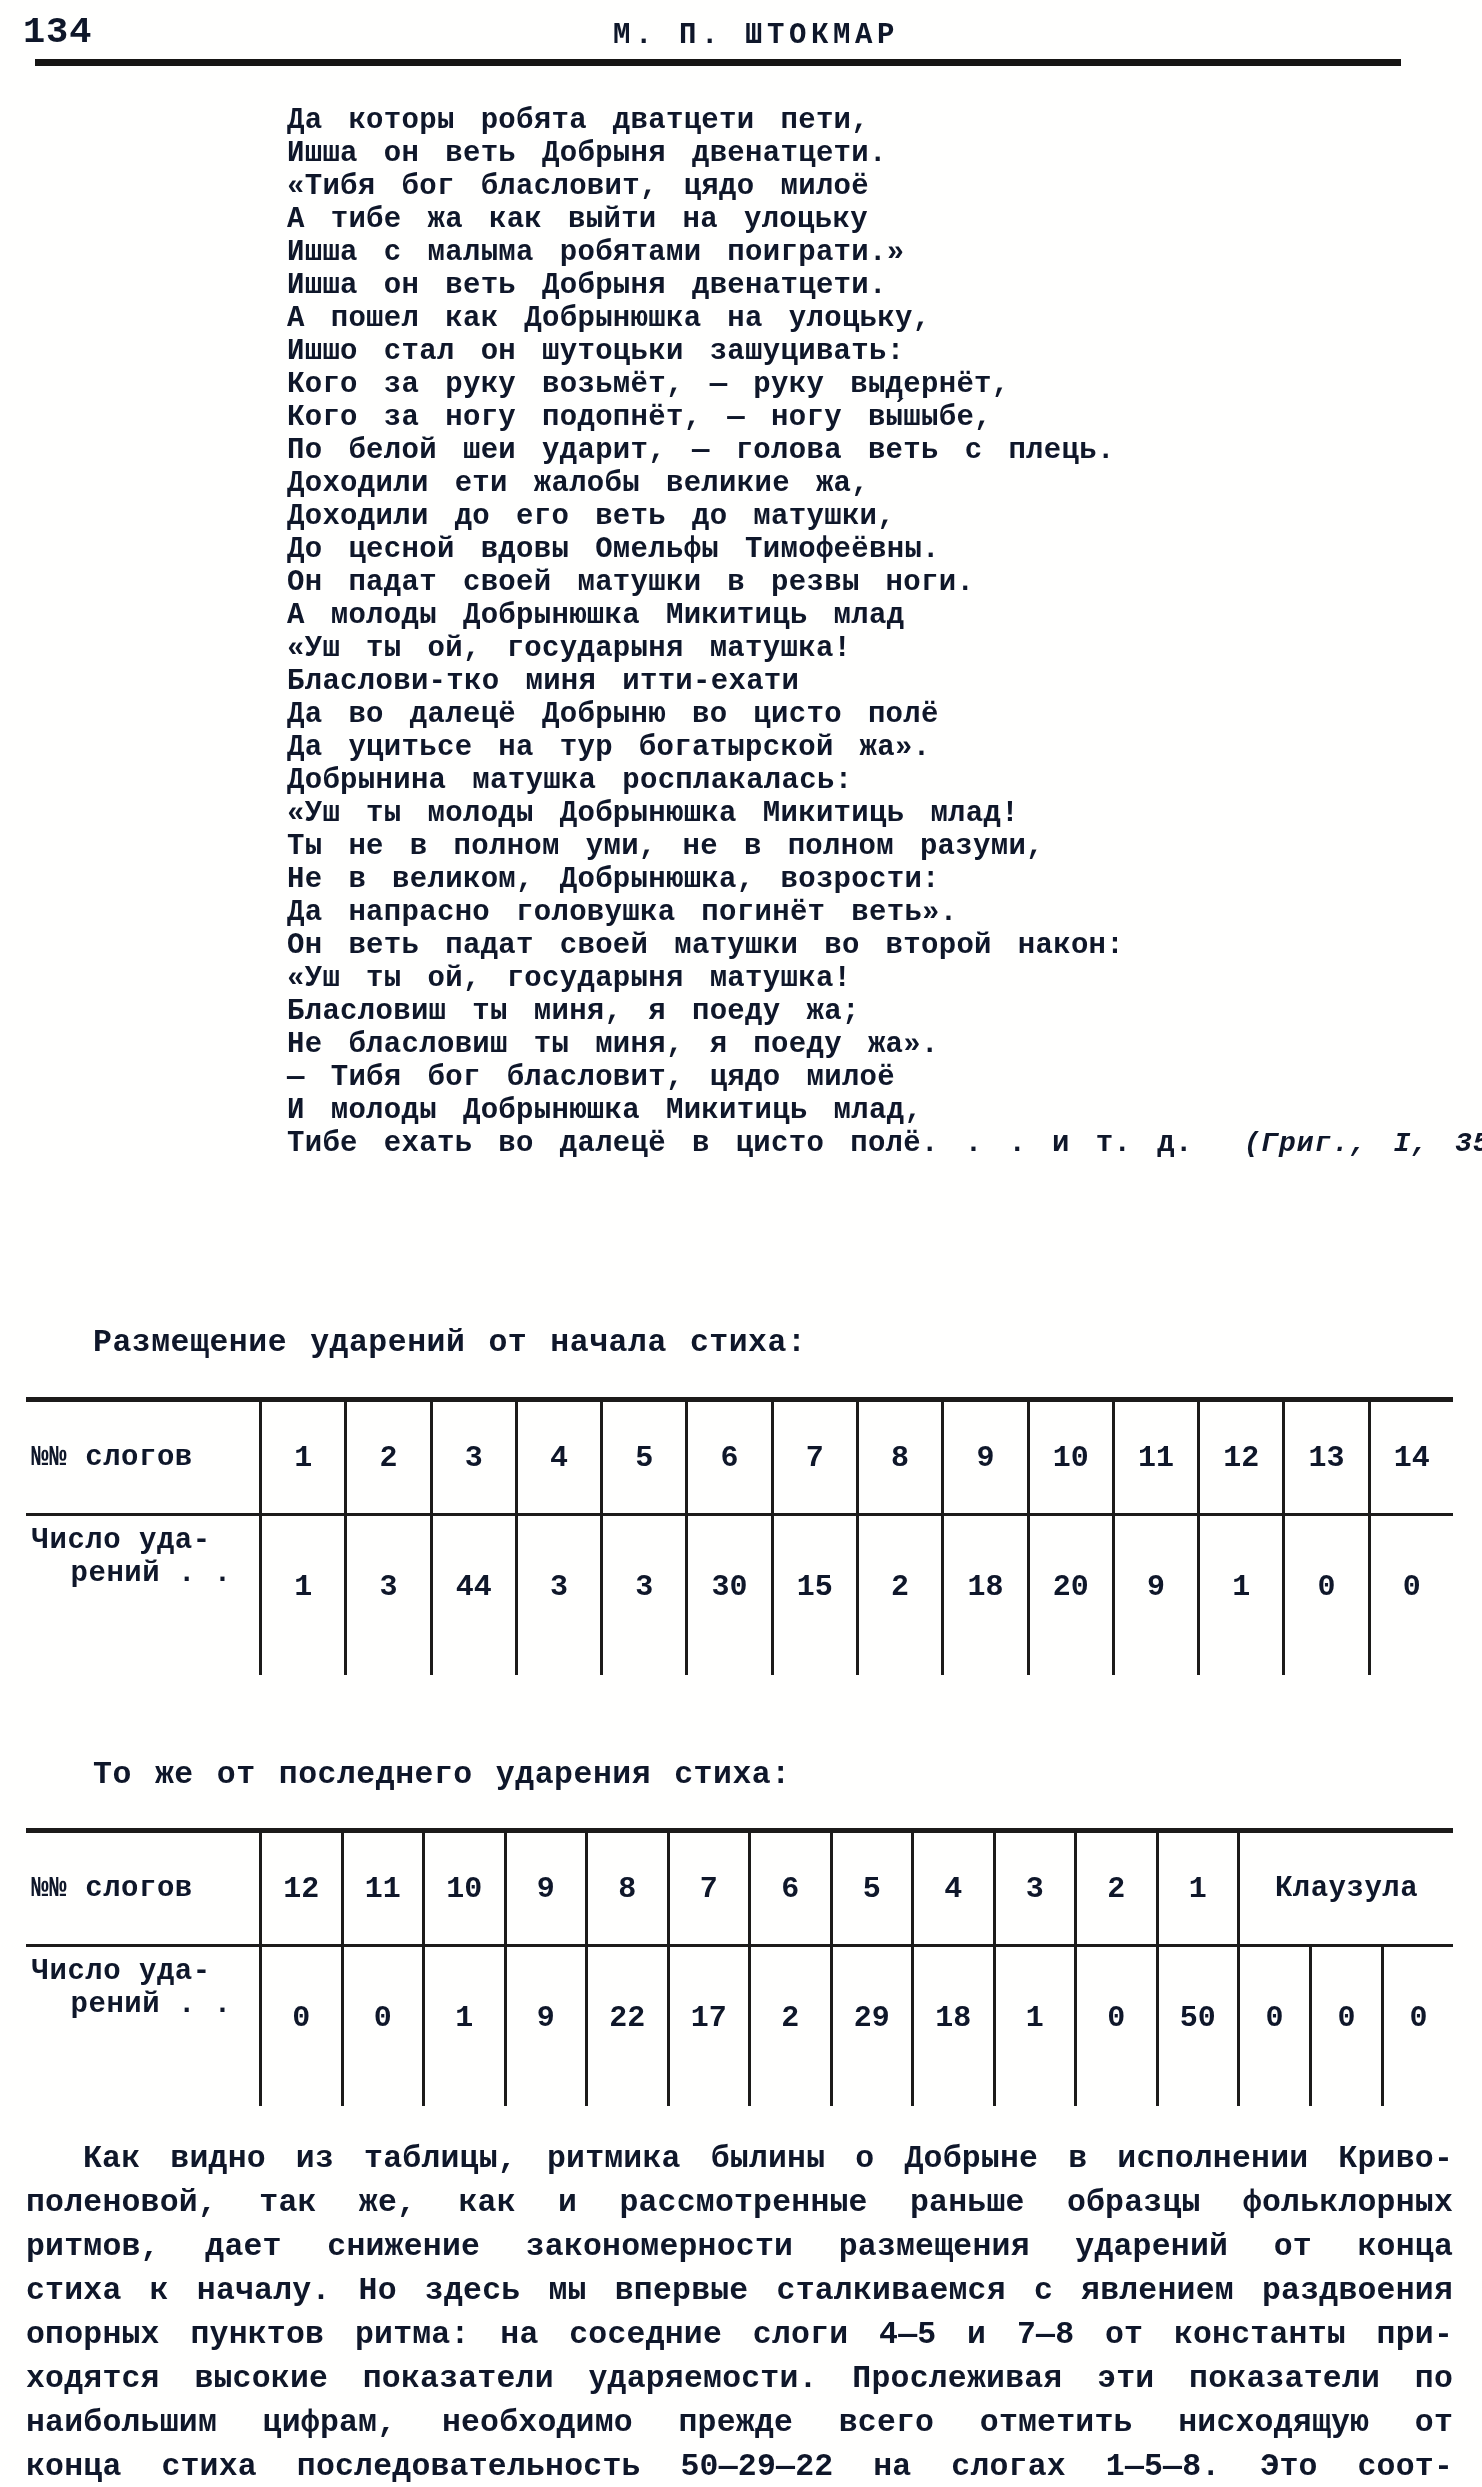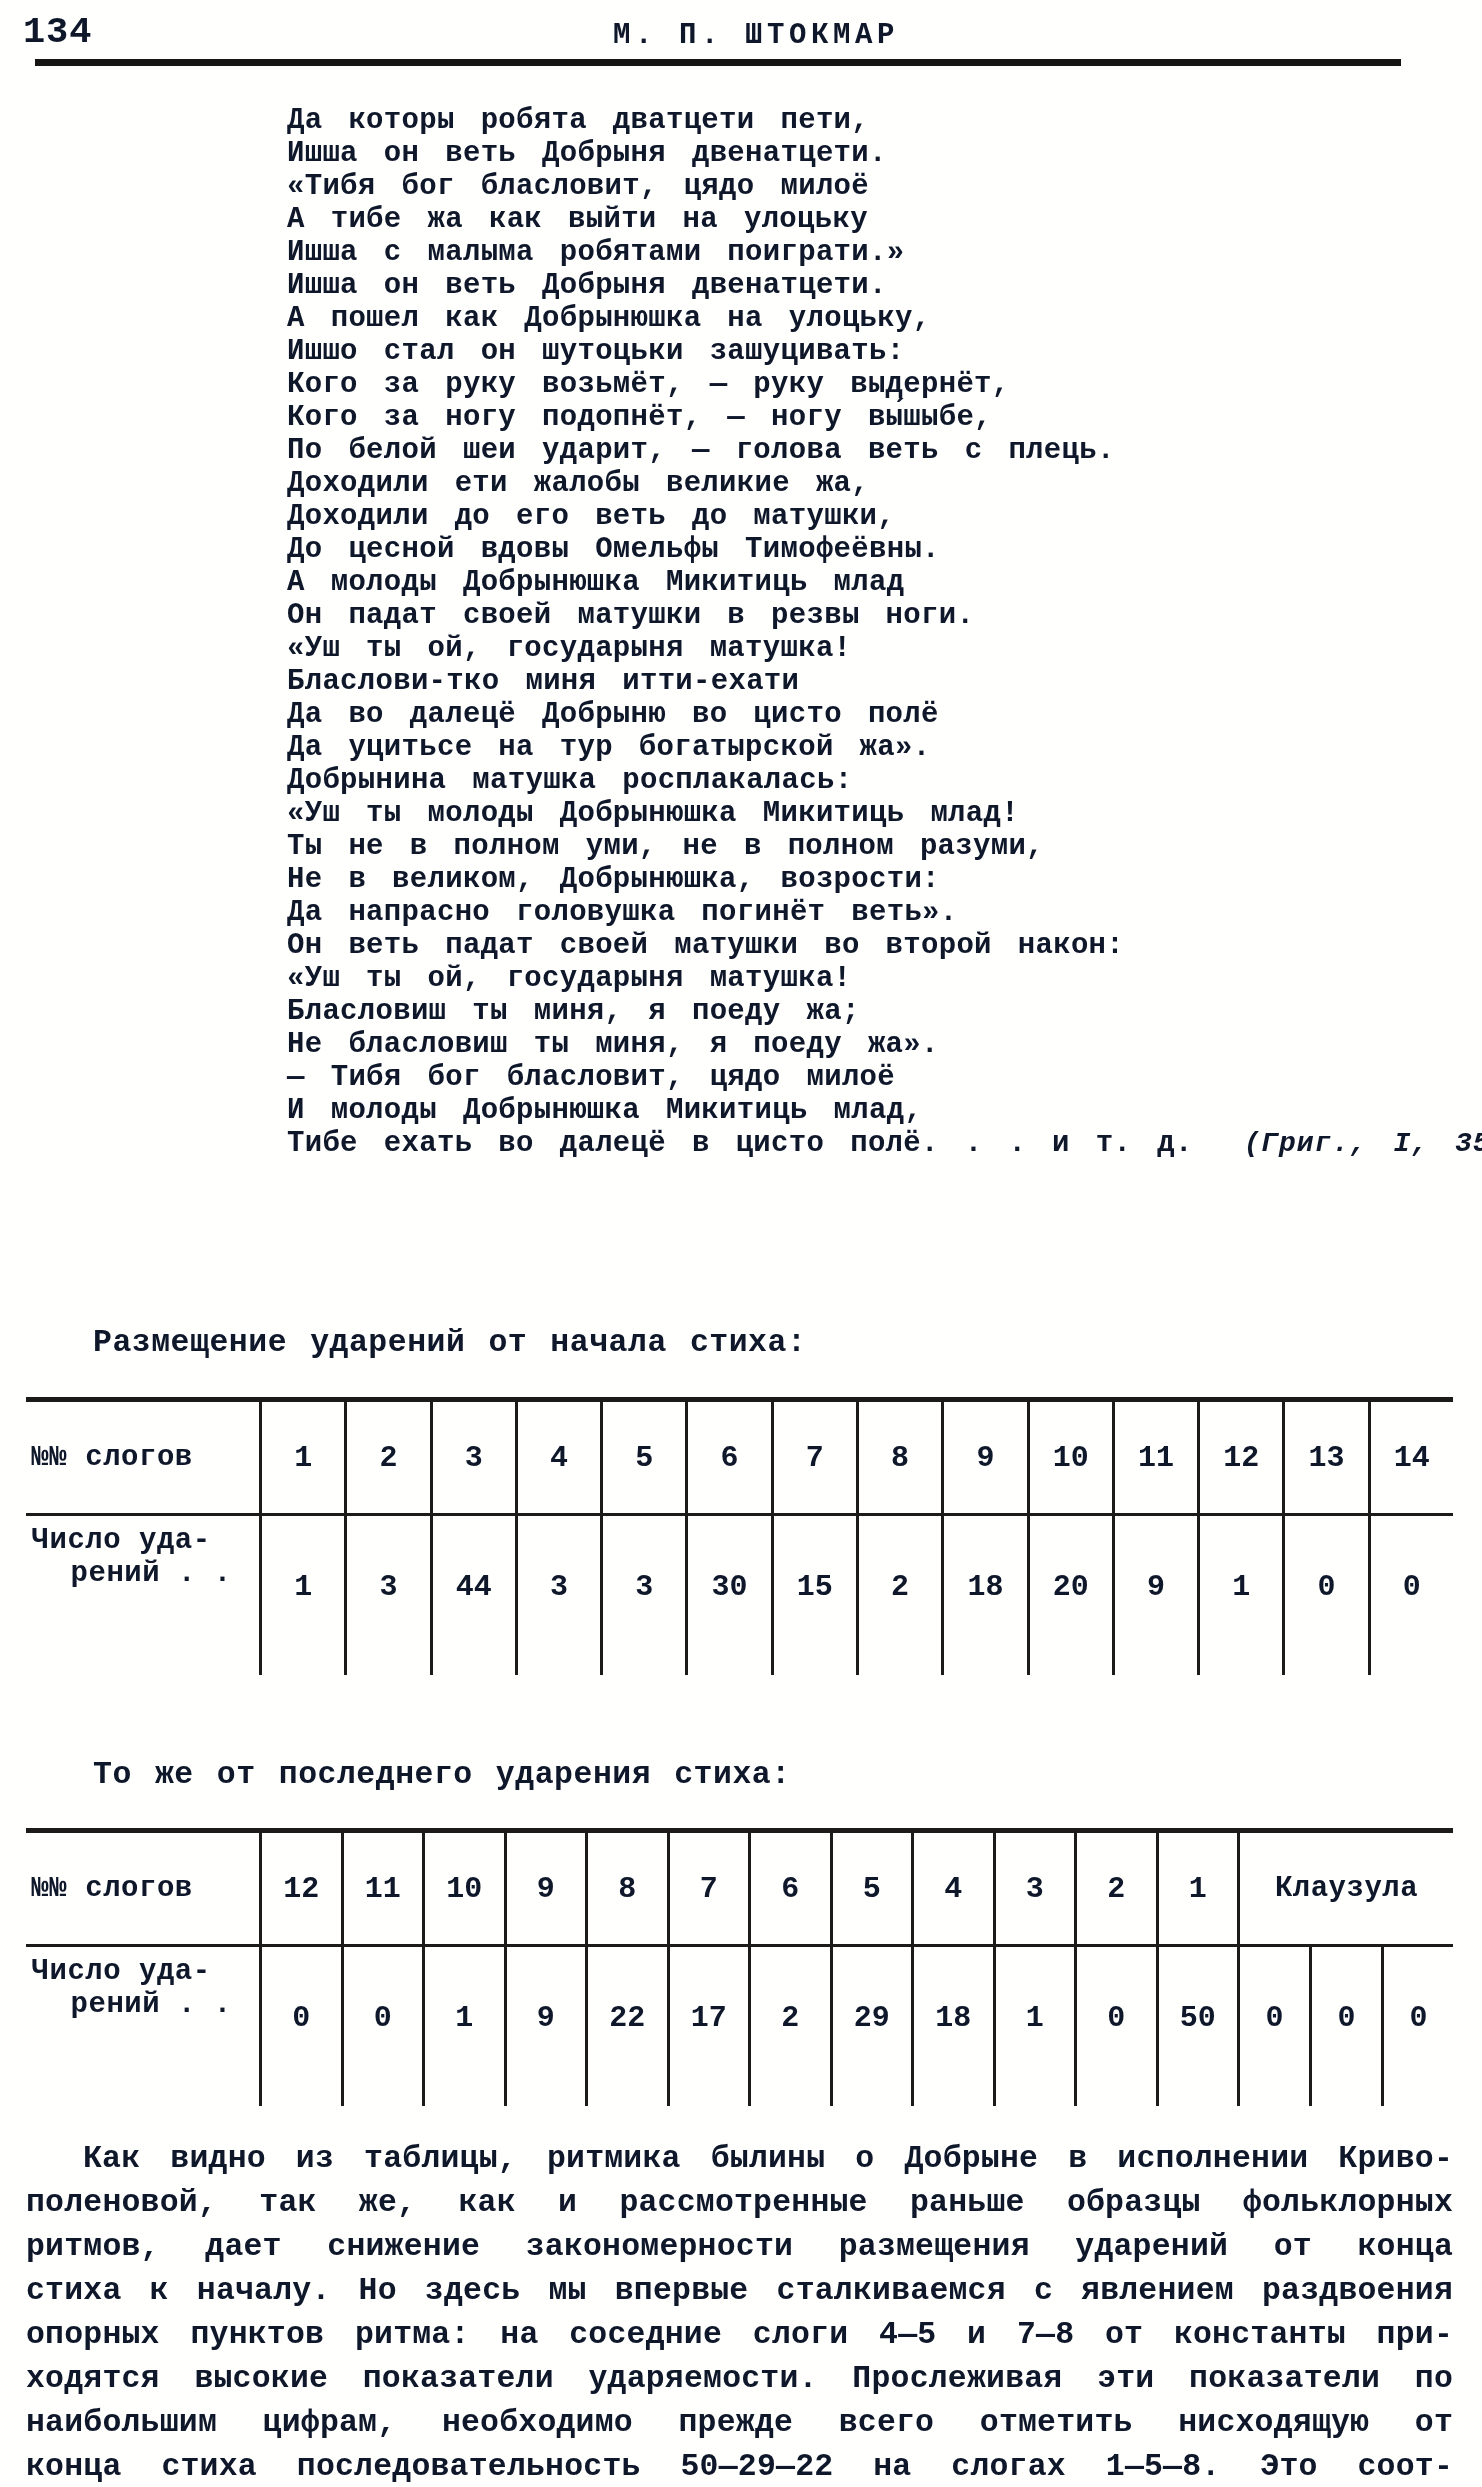--- a/index.html
+++ b/index.html
@@ -117,22 +117,22 @@
         <div class="verse-line">Ишша с малыма робятами поиграти.»</div>
         <div class="verse-line">Ишша он веть Добрыня двенатцети.</div>
         <div class="verse-line">А пошел как Добрынюшка на улоцьку,</div>
         <div class="verse-line">Ишшо стал он шутоцьки зашуцивать:</div>
         <div class="verse-line">Кого за руку возьмёт, — руку выдернёт,</div>
         <div class="verse-line">Кого за ногу подопнёт, — ногу вы́шыбе,</div>
         <div class="verse-line">По белой шеи ударит, — голова веть с плець.</div>
         <div class="verse-line">Доходили ети жалобы великие жа,</div>
         <div class="verse-line">Доходили до его веть до матушки,</div>
         <div class="verse-line">До цесной вдовы Омельфы Тимофеёвны.</div>
+        <div class="verse-line">Он падат своей матушки в резвы ноги.</div>
         <div class="verse-line">А молоды Добрынюшка Микитиць млад</div>
-        <div class="verse-line">Он падат своей матушки в резвы ноги.</div>
         <div class="verse-line">«Уш ты ой, государыня матушка!</div>
         <div class="verse-line">Бласлови-тко миня итти-ехати</div>
         <div class="verse-line">Да во далецё Добрыню во цисто полё</div>
         <div class="verse-line">Да уцитьсе на тур богатырской жа».</div>
         <div class="verse-line">Добрынина матушка росплакалась:</div>
         <div class="verse-line">«Уш ты молоды Добрынюшка Микитиць млад!</div>
         <div class="verse-line">Ты не в полном уми, не в полном разуми,</div>
         <div class="verse-line">Не в великом, Добрынюшка, возрости:</div>
         <div class="verse-line">Да напрасно головушка погинёт веть».</div>
         <div class="verse-line">Он веть падат своей матушки во второй након:</div>

